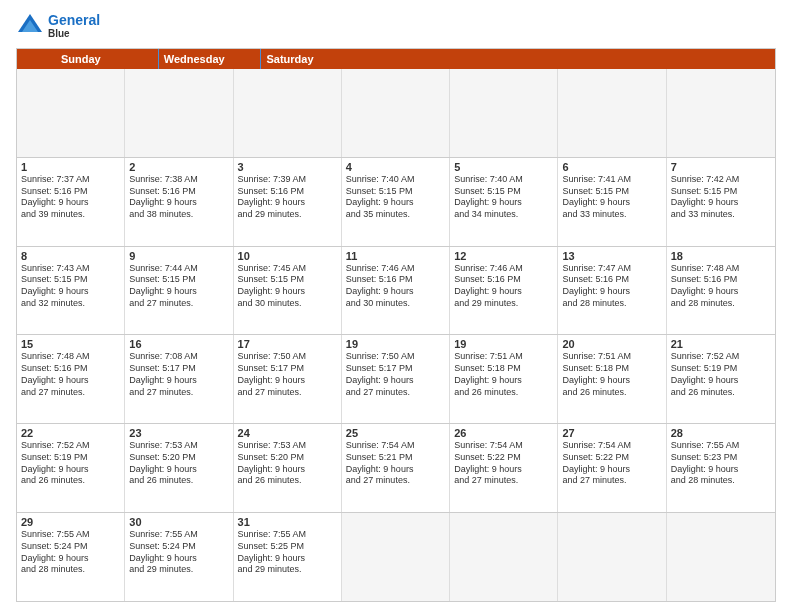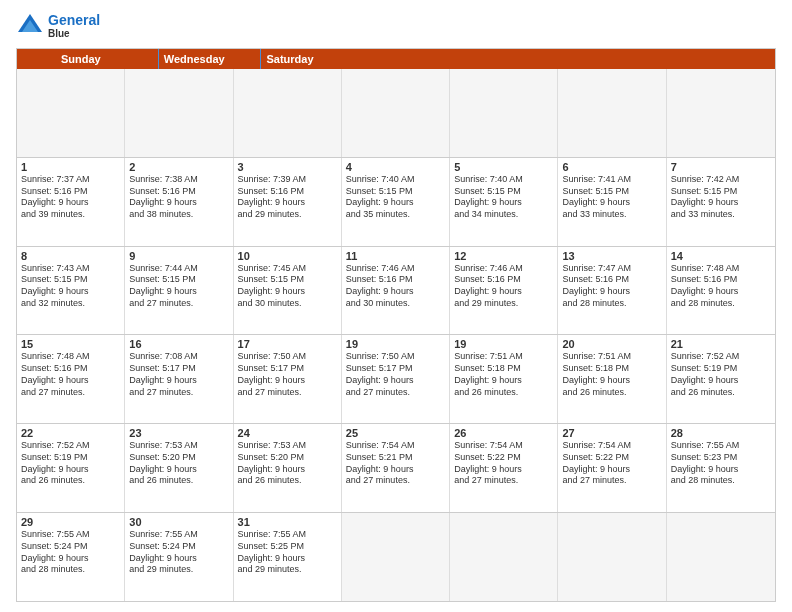--- a/index.html
+++ b/index.html
@@ -228,21 +228,21 @@
             <span class="cell-line">and 29 minutes.</span>
           </div>
           <div class="cal-cell">
             <span class="day-num">13</span>
             <span class="cell-line">Sunrise: 7:47 AM</span>
             <span class="cell-line">Sunset: 5:16 PM</span>
             <span class="cell-line">Daylight: 9 hours</span>
             <span class="cell-line">and 28 minutes.</span>
           </div>
           <div class="cal-cell">
-            <span class="day-num">14</span>
+            <span class="day-num">18</span>
             <span class="cell-line">Sunrise: 7:48 AM</span>
             <span class="cell-line">Sunset: 5:16 PM</span>
             <span class="cell-line">Daylight: 9 hours</span>
             <span class="cell-line">and 28 minutes.</span>
           </div>
         </div>
         <div class="cal-row">
           <div class="cal-cell">
             <span class="day-num">15</span>
             <span class="cell-line">Sunrise: 7:48 AM</span>

